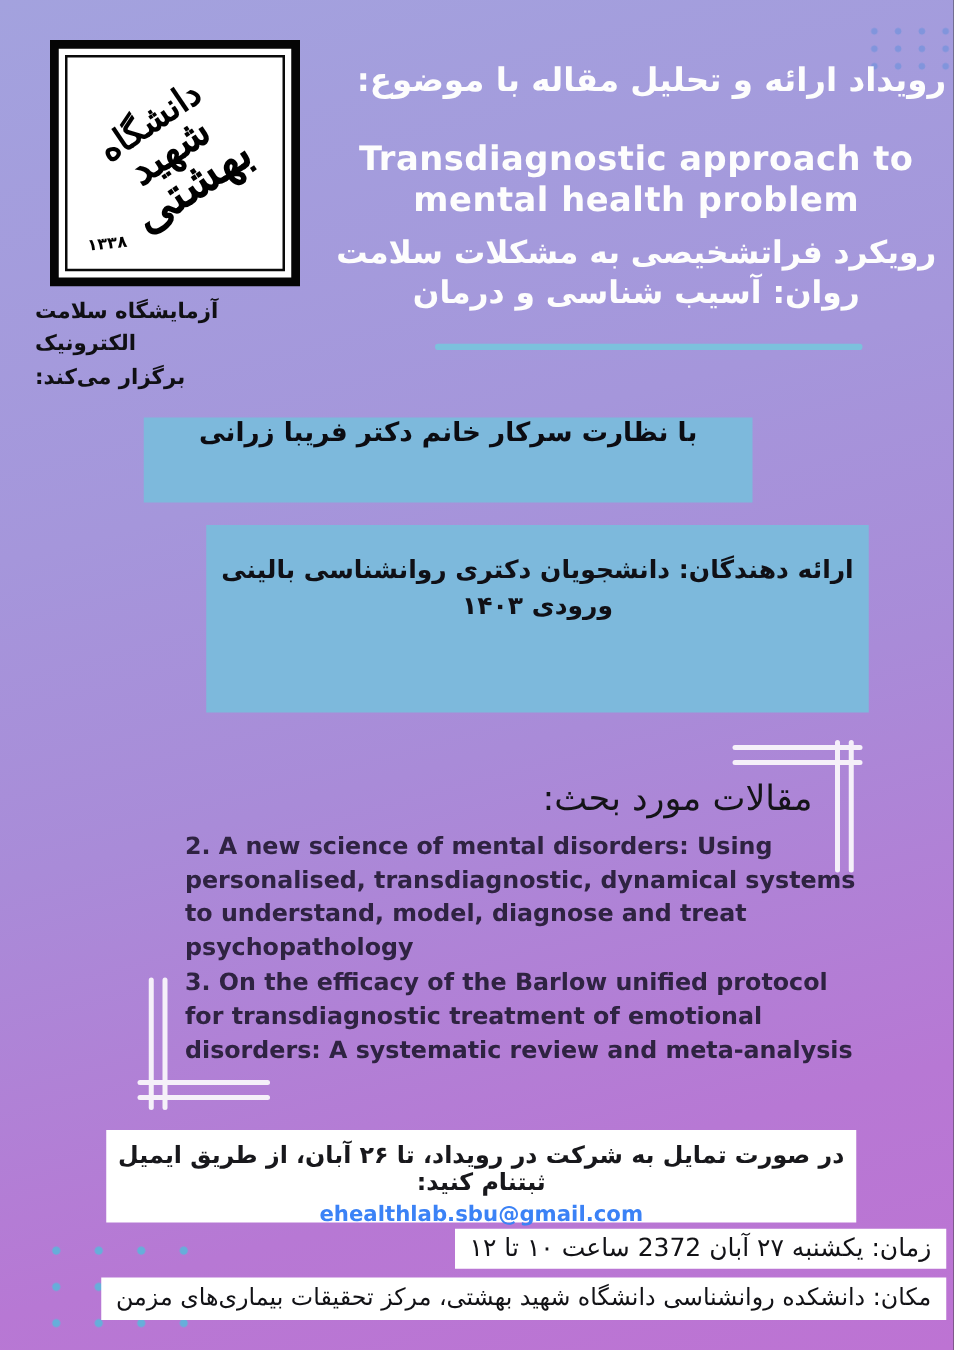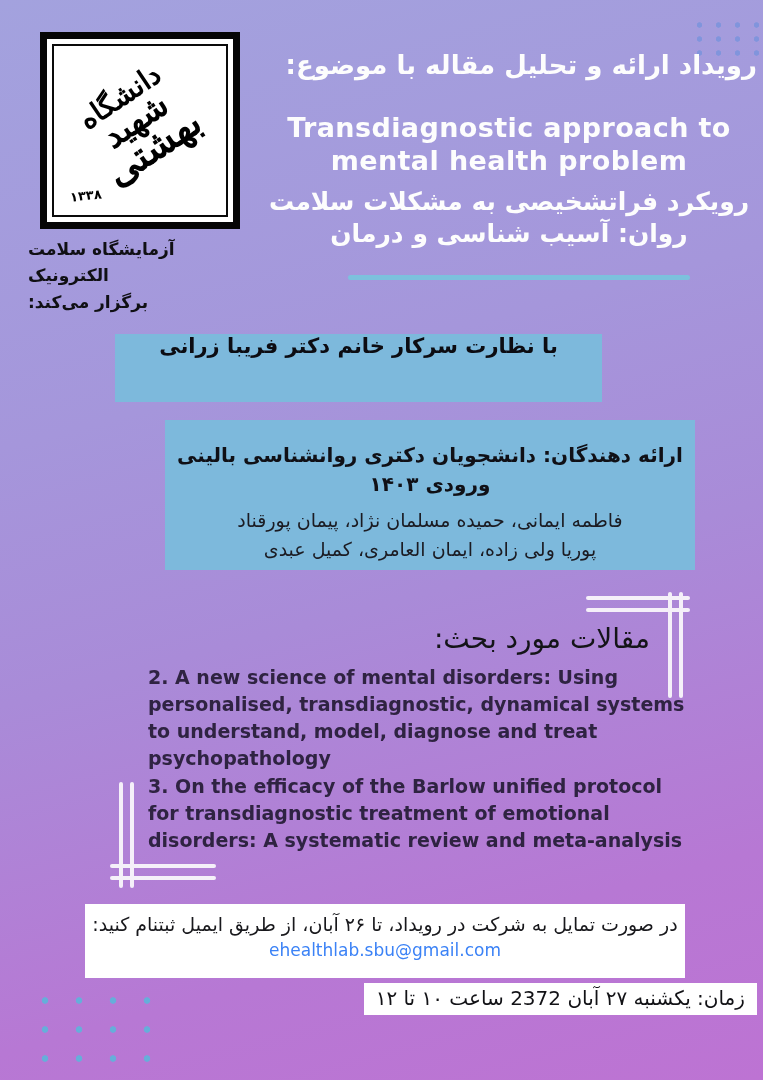--- a/index.html
+++ b/index.html
@@ -76,21 +76,21 @@
   .hl1 { left:110px; top:864px; width:106px; height:4px; }
   .hl2 { left:110px; top:876px; width:106px; height:4px; }
   
   .articles-heading {
     position:absolute; right:113px; top:622px; direction:rtl; color:#141418; font-size:28px; white-space:nowrap;
   }
   .papers { position:absolute; left:148px; top:664px; width:542px; color:#2f2342; font-weight:bold; font-size:19px; line-height:1.43; }
   
   .email-box {
     position:absolute; left:85px; top:904px; width:600px; height:74px; background:#ffffff;
-    text-align:center; padding-top:9px;
+    text-align:center; padding-top:9px;font-weight:bold;
   }
   .email-line1 { direction:rtl; color:#18181c; font-size:19px; }
   .email-line2 { color:#3b82f6; font-size:17px; margin-top:5px; }
   
   .time-strip {
     position:absolute; right:6px; top:983px; background:#ffffff; direction:rtl;
     color:#121216; font-size:20px; padding:3px 12px 5px 12px; white-space:nowrap;
   }
   .loc-strip {
     position:absolute; right:6px; top:1022px; background:#ffffff; direction:rtl;
@@ -136,24 +136,20 @@
 
   <div class="sup-box">
     <span>با نظارت سرکار خانم دکتر فریبا زرانی</span>
   </div>
 
   <div class="pres-box">
     <div class="pres-heading">
       <div>ارائه دهندگان: دانشجویان دکتری روانشناسی بالینی</div>
       <div>ورودی ۱۴۰۳</div>
     </div>
-    <div class="pres-names">
-      <div>فاطمه ایمانی، حمیده مسلمان نژاد، پیمان پورقناد</div>
-      <div>پوریا ولی زاده، ایمان العامری، کمیل عبدی</div>
-    </div>
   </div>
 
   <div class="hash-line hr1"></div>
   <div class="hash-line hr2"></div>
   <div class="hash-line vr1"></div>
   <div class="hash-line vr2"></div>
   <div class="hash-line vl1"></div>
   <div class="hash-line vl2"></div>
   <div class="hash-line hl1"></div>
   <div class="hash-line hl2"></div>
@@ -163,14 +159,15 @@
     <p>2. A new science of mental disorders: Using personalised, transdiagnostic, dynamical systems to understand, model, diagnose and treat psychopathology</p>
     <p>3. On the efficacy of the Barlow unified protocol for transdiagnostic treatment of emotional disorders: A systematic review and meta-analysis</p>
   </div>
 
   <div class="email-box">
     <div class="email-line1">در صورت تمایل به شرکت در رویداد، تا ۲۶ آبان، از طریق ایمیل ثبتنام کنید:</div>
     <div class="email-line2">ehealthlab.sbu@gmail.com</div>
   </div>
 
   <div class="time-strip">زمان: یکشنبه ۲۷ آبان 2372 ساعت ۱۰ تا ۱۲</div>
+  <div class="loc-strip">مکان: دانشکده روانشناسی دانشگاه شهید بهشتی، مرکز تحقیقات بیماری‌های مزمن</div>
 
 </div>
 
 </body></html>

